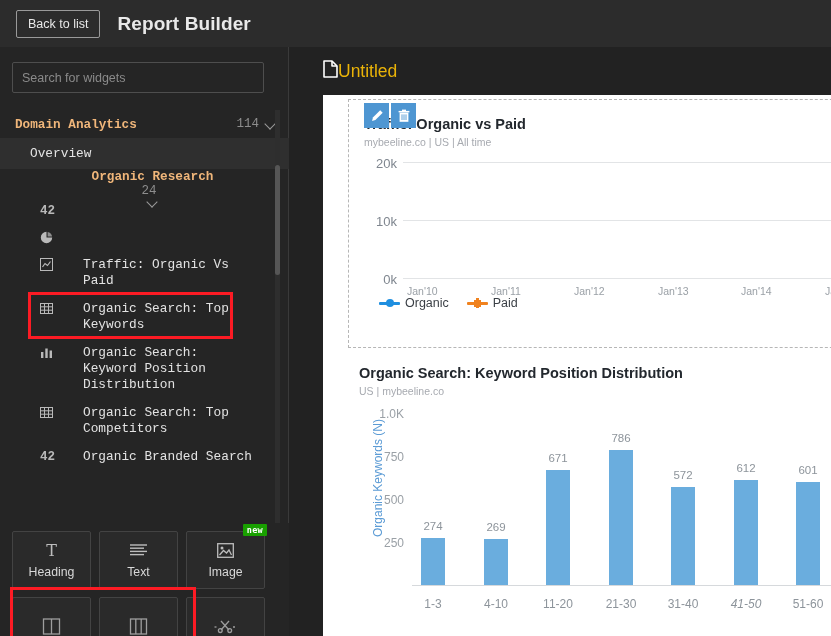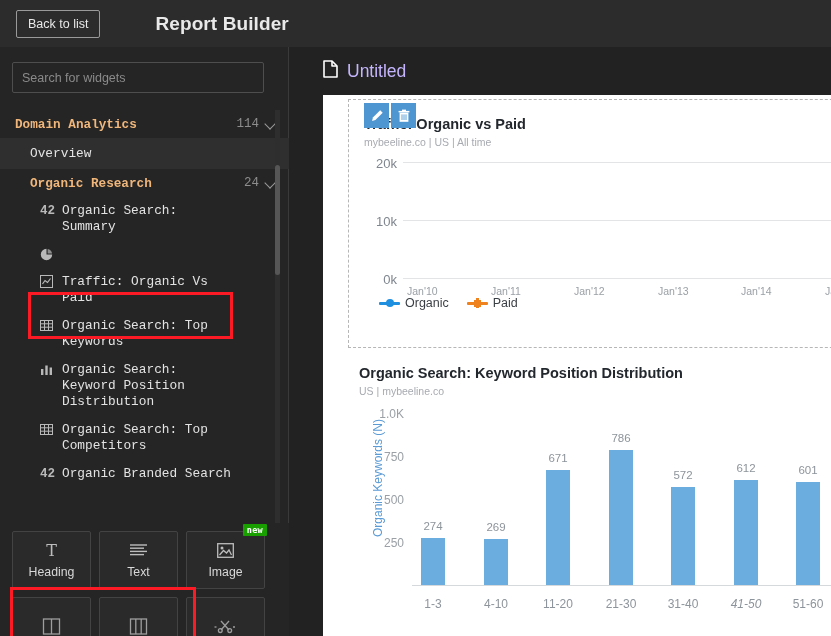--- a/index.html
+++ b/index.html
@@ -8,21 +8,21 @@
     overflow: hidden;
     font-family: "Liberation Sans", sans-serif;
     background: #222222;
   }
   #app { position: relative; width: 831px; height: 636px; }
 
   
   #topbar {
     position: absolute; left: 0; top: 0; width: 831px; height: 47px;
     background: #2c2c2c;
-    display: flex; align-items: center; gap: 38px;
+    display: flex; align-items: center;
   }
   #back-to-list {
     margin-left: 16px;
     height: 28px; padding: 0 11px;
     background: transparent;
     border: 1px solid #9a9a9a;
     color: #e8e8e8;
     font-size: 12.5px;
     border-radius: 2px;
     cursor: pointer;
@@ -64,21 +64,21 @@
   }
   .grp-head {
     display: flex; align-items: center;
     padding: 0 14px 0 15px;
     height: 28px;
     color: #f0b67a;
     font-size: 12.7px;
     font-weight: bold;
     cursor: pointer;
   }
-  .grp-head.lvl2 { padding-left: 30px; font-weight: bold; }
+  .grp-head.lvl2 { padding-left: 30px; font-weight: bold; flex-direction: column; }
   .grp-head .gname { flex: 1; }
   .grp-head .gcount { color: #8d8d8d; font-weight: normal; font-size: 12.5px; margin-right: 7px; }
   .chev {
     width: 9px; height: 9px; position: relative; display: inline-block;
   }
   .chev::after {
     content: ""; position: absolute; left: 0; top: 0;
     width: 7px; height: 7px;
     border-right: 1.6px solid #9a9a9a;
     border-bottom: 1.6px solid #9a9a9a;
@@ -91,20 +91,21 @@
     padding-left: 30px;
     color: #e4e4e4;
     font-size: 12.8px;
     cursor: pointer;
   }
   .leaf {
     display: flex; align-items: flex-start;
     padding: 6px 12px 6px 40px;
     cursor: pointer;
     min-height: 27px;
+    gap: 21px;
   }
   .leaf .lic {
     width: 22px; flex: 0 0 22px;
     color: #b9b9b9;
     font-size: 12px;
     text-align: left;
     padding-top: 1px;
   }
   .leaf .lnum {
     width: 22px; flex: 0 0 22px;
@@ -165,21 +166,21 @@
   #main {
     position: absolute; left: 290px; top: 47px;
     width: 541px; height: 589px;
     background: #222222;
   }
   #doc-title-bar {
     height: 48px; display: flex; align-items: center;
     padding-left: 33px;
   }
   #doc-title {
-    color: #c4b5fd; font-size: 17.5px; margin-left: 9px; font-weight: 400;
+    color: #eab308; font-size: 17.5px; font-weight: 400;
   }
   #canvas {
     position: absolute; left: 33px; top: 48px;
     width: 508px; height: 541px;
     background: #fff;
     overflow: hidden;
   }
 
   
   #w1 {
@@ -269,21 +270,20 @@
       </div>
 
       <div class="grp-head lvl2">
         <span class="gname">Organic Research</span>
         <span class="gcount">24</span>
         <span class="chev"></span>
       </div>
 
       <div class="leaf">
         <span class="lnum">42</span>
-        <span class="ltx">Organic Search: Summary</span>
       </div>
 
       <div class="leaf">
         <span class="lic">
           <svg width="13" height="13" viewBox="0 0 13 13">
               <path d="M6.5 0.8 A5.7 5.7 0 1 0 12.2 6.5 L6.5 6.5 Z" fill="#b9b9b9"></path>
               <path d="M7.6 0.9 A5.7 5.7 0 0 1 12.1 5.4 L7.6 5.4 Z" fill="#8d8d8d"></path>
             </svg>
         </span>
       </div>

